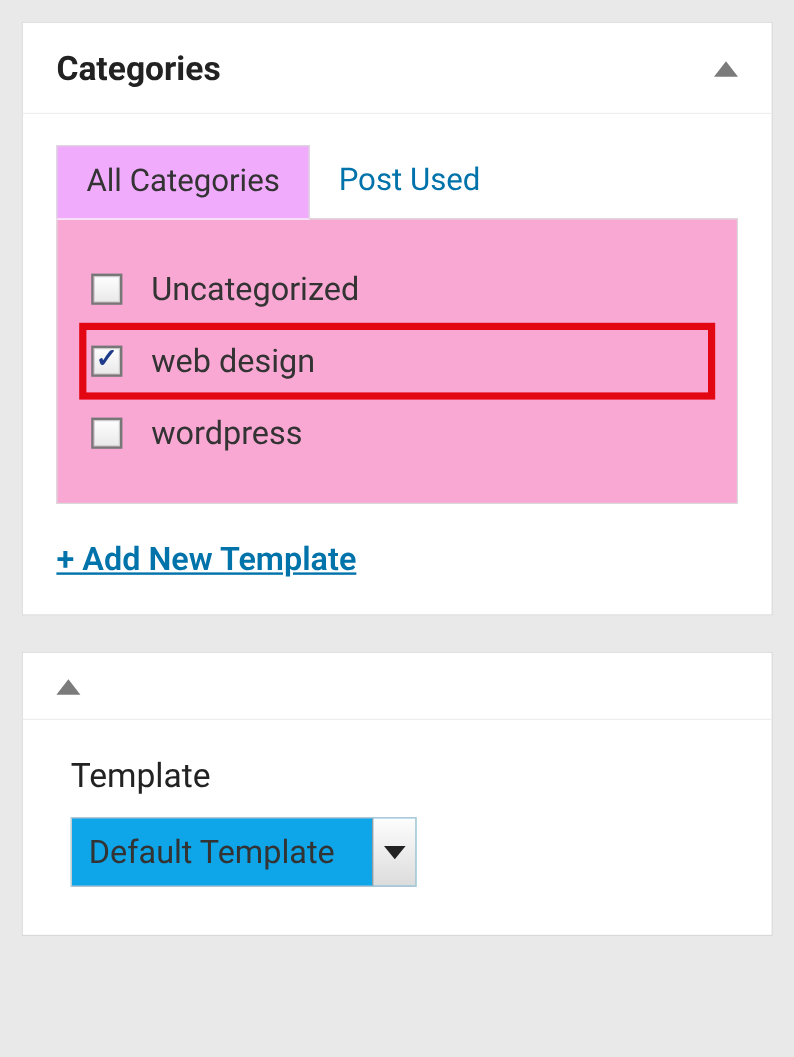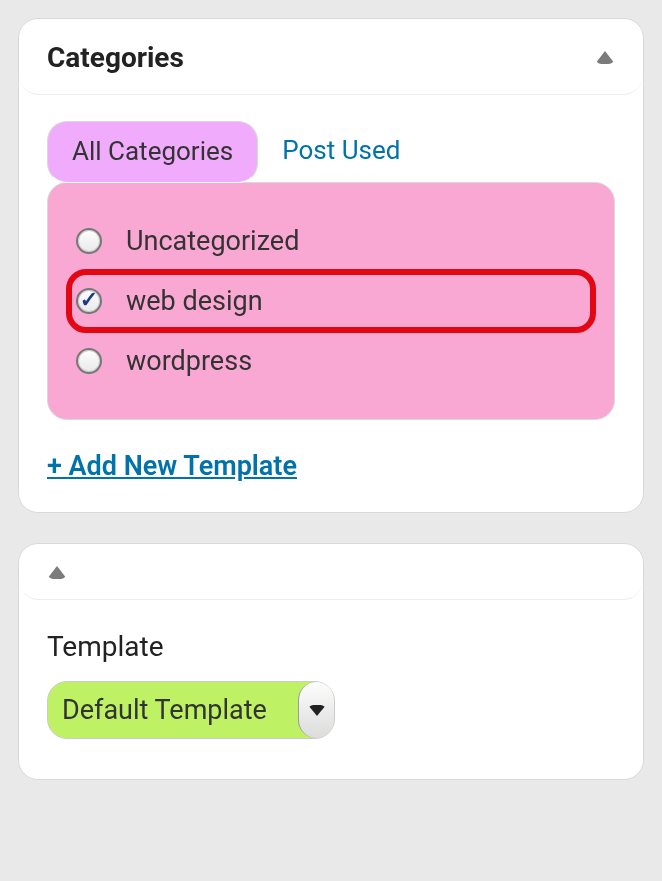--- a/index.html
+++ b/index.html
@@ -1,19 +1,18 @@
 <!DOCTYPE html>
 <html><head>
   <meta charset="utf-8">
   <style>
     * {
       box-sizing: border-box;
       margin: 0;
       padding: 0;
-      border-radius: 20px;
     }
     body {
       font-family: -apple-system, BlinkMacSystemFont, "Segoe UI", Roboto, "Helvetica Neue", Arial, sans-serif;
       background: #e9e9e9;
       padding: 18px;
       width: 662px;
       height: 881px;
     }
     .panel {
       background: #fff;
@@ -112,32 +111,33 @@
       display: inline-block;
       margin-top: 30px;
       font-size: 27px;
       color: #0073aa;
       text-decoration: underline;
       font-weight: 600;
       cursor: pointer;
     }
     .panel-body.attrs {
       padding: 30px 28px 40px 28px;
+      margin-left: 12px;
     }
     .template-label {
       font-size: 28px;
       color: #222;
       margin-bottom: 18px;
       display: block;
     }
     .select-wrap {
       display: inline-flex;
       align-items: stretch;
       border: 1px solid #ccc;
-      background: #bef264;
+      background: #0ea5e9;
       cursor: pointer;
     }
     .select-value {
       font-size: 27px;
       color: #333;
       padding: 12px 18px 12px 14px;
       min-width: 250px;
     }
     .select-btn {
       width: 36px;

